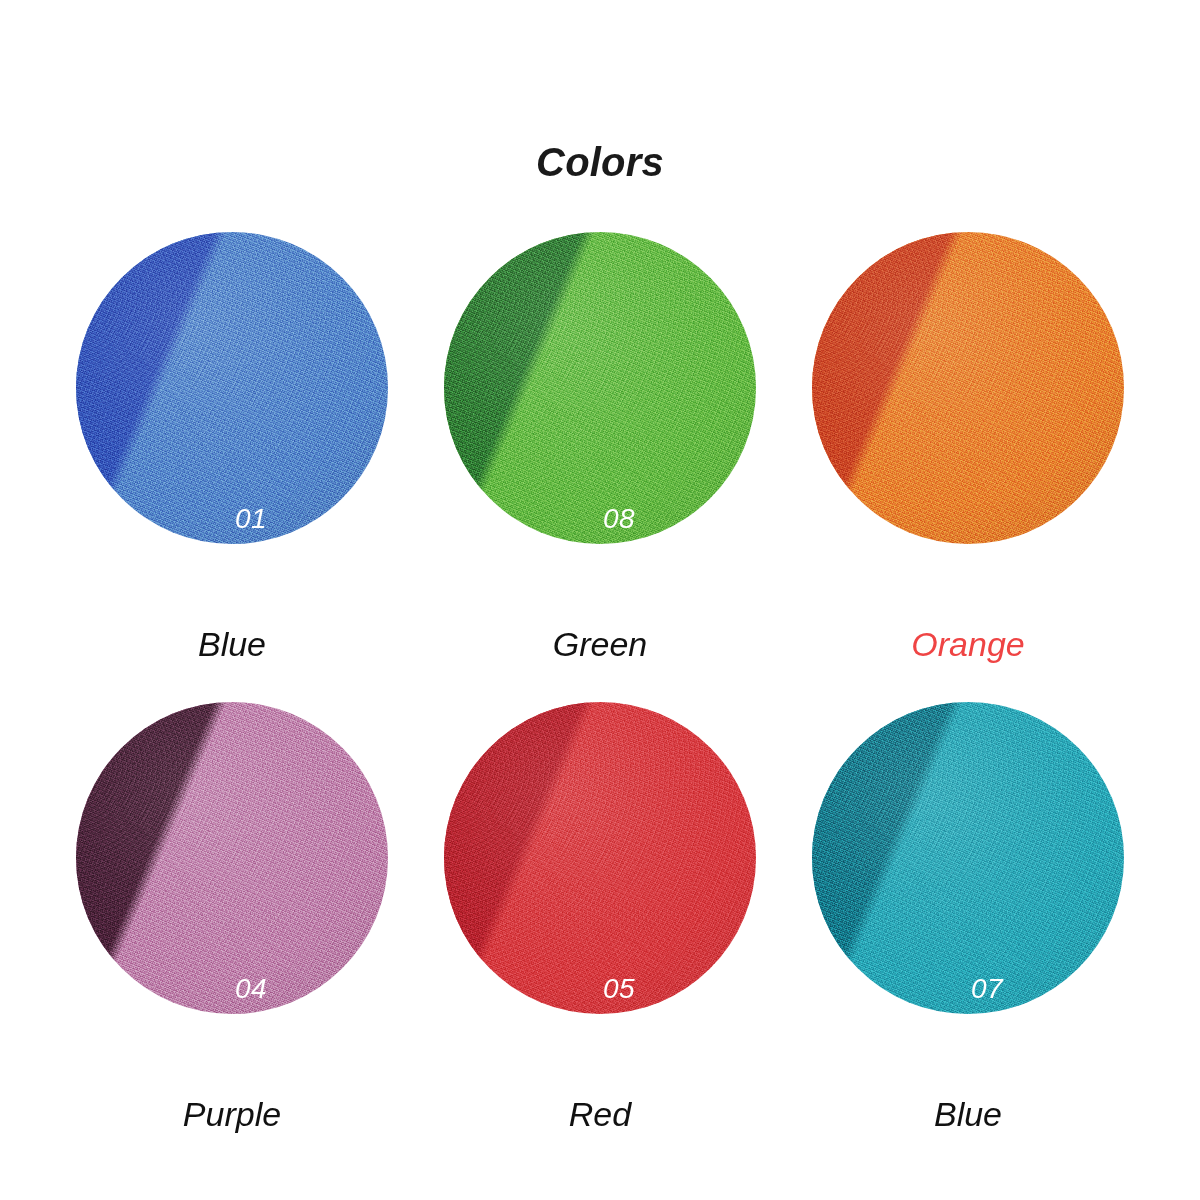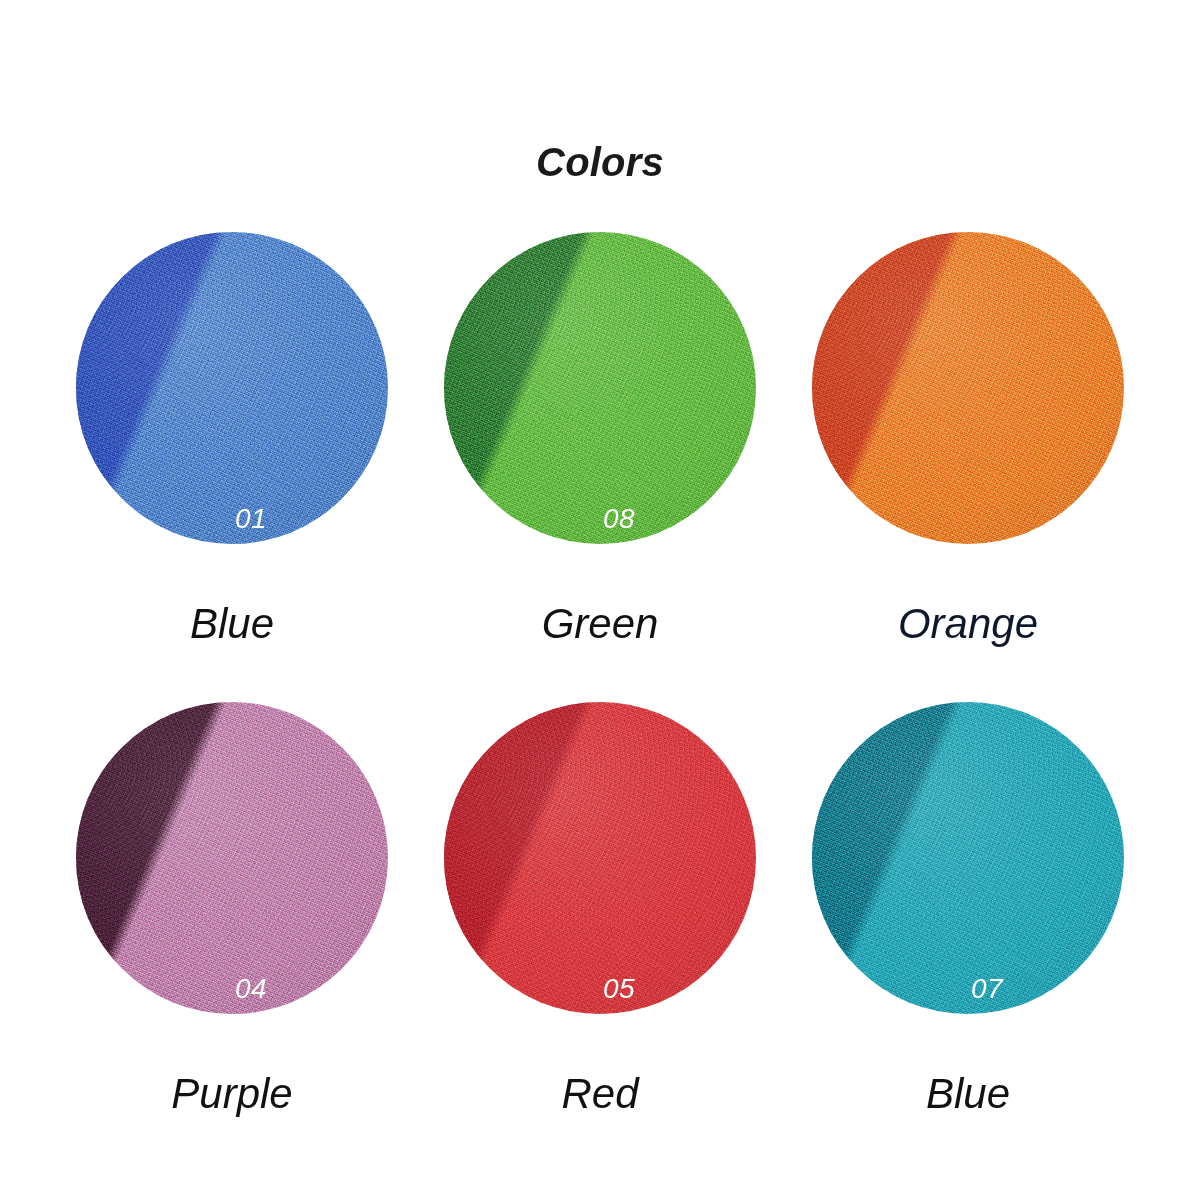--- a/index.html
+++ b/index.html
@@ -131,25 +131,25 @@
     box-sizing: border-box;
     font-size: 28px;
     font-weight: 400;
     color: #ffffff;
     line-height: 38px;
     letter-spacing: 0.5px;
     pointer-events: none;
   }
   .swatch-label {
     position: absolute;
-    top: 372px;
+    top: 392px;
     left: 0;
     width: 100%;
     text-align: center;
-    font-size: 42px;
+    font-size: 34px;
     color: #111111;
     line-height: 40px;
   }
 </style>
 </head>
 <body>
 
 <div id="page" style="background: rgb(255, 255, 255);">
 
   <div id="title" style="color: rgb(26, 26, 26);">Colors</div>
@@ -187,21 +187,21 @@
     <div class="swatch-cell">
       <div class="disc-wrap">
         <div class="disc">
           <div class="tone-light" style="background: rgb(232, 131, 46);"></div>
           <div class="tone-dark" style="background: linear-gradient(113deg, rgb(204, 68, 34) 0%, rgb(204, 68, 34) 31%, rgba(0, 0, 0, 0) 34%, rgba(0, 0, 0, 0) 100%);"></div>
           <div class="sheen"></div>
           <div class="grain"></div>
           <div class="grain2"></div>
         </div>
       </div>
-      <div class="swatch-label" style="color: #0f172a;">Orange</div>
+      <div class="swatch-label" style="color: #ef4444;">Orange</div>
     </div>
 
     <div class="swatch-cell">
       <div class="disc-wrap">
         <div class="disc">
           <div class="tone-light" style="background: rgb(193, 132, 174);"></div>
           <div class="tone-dark" style="background: linear-gradient(113deg, rgb(74, 32, 56) 0%, rgb(74, 32, 56) 31%, rgba(0, 0, 0, 0) 34%, rgba(0, 0, 0, 0) 100%);"></div>
           <div class="sheen"></div>
           <div class="grain"></div>
           <div class="grain2"></div>

